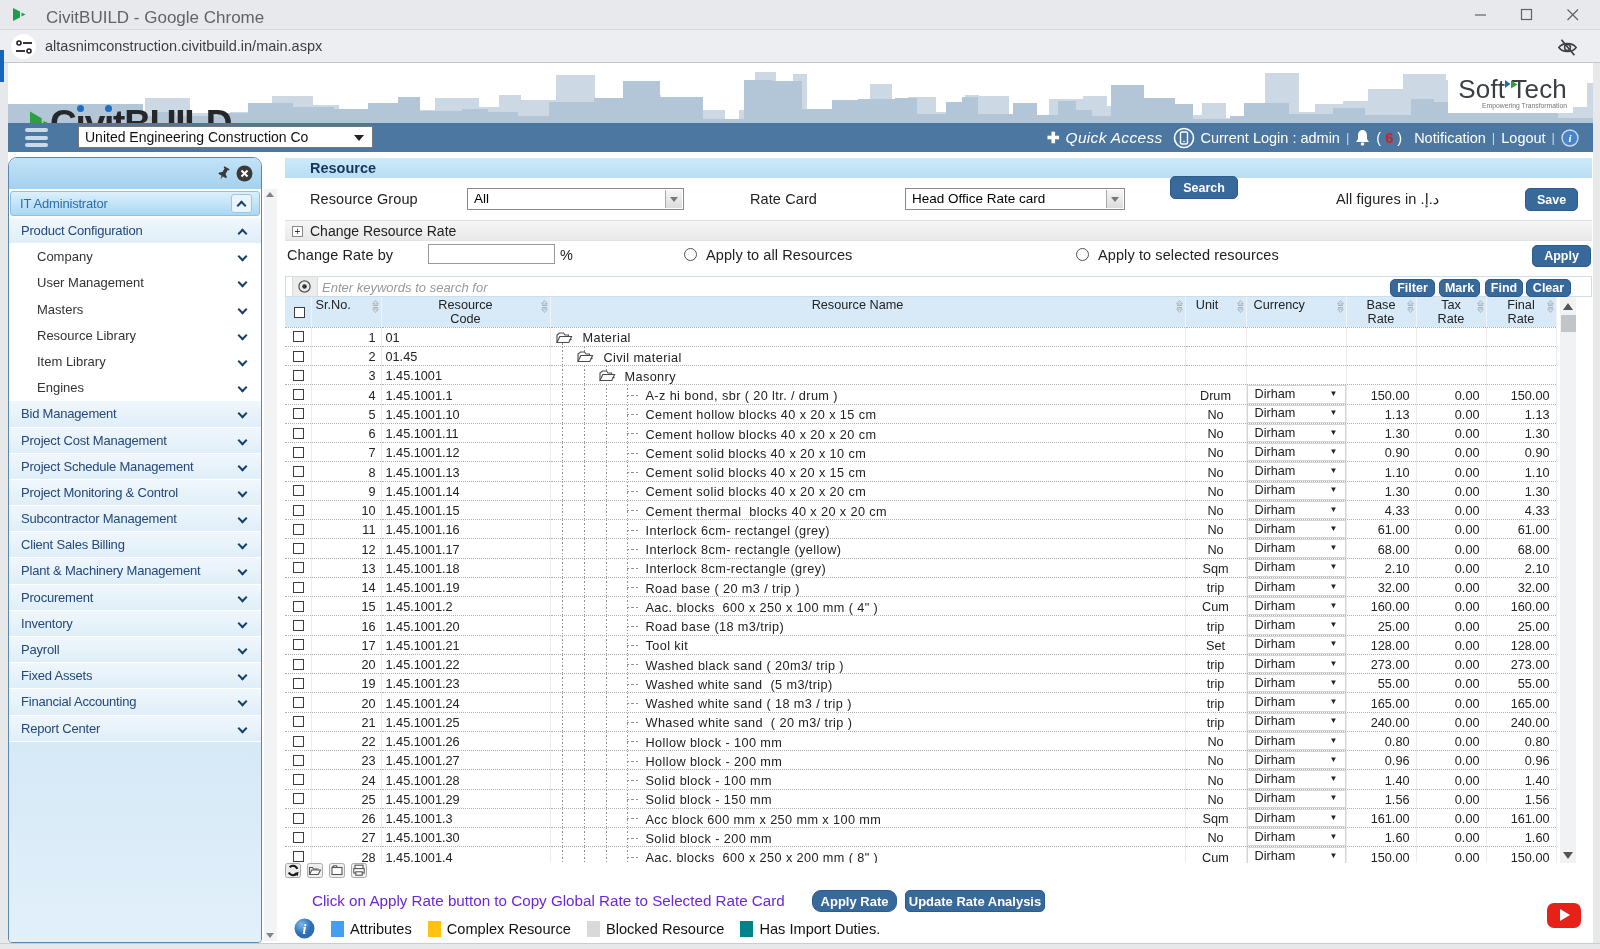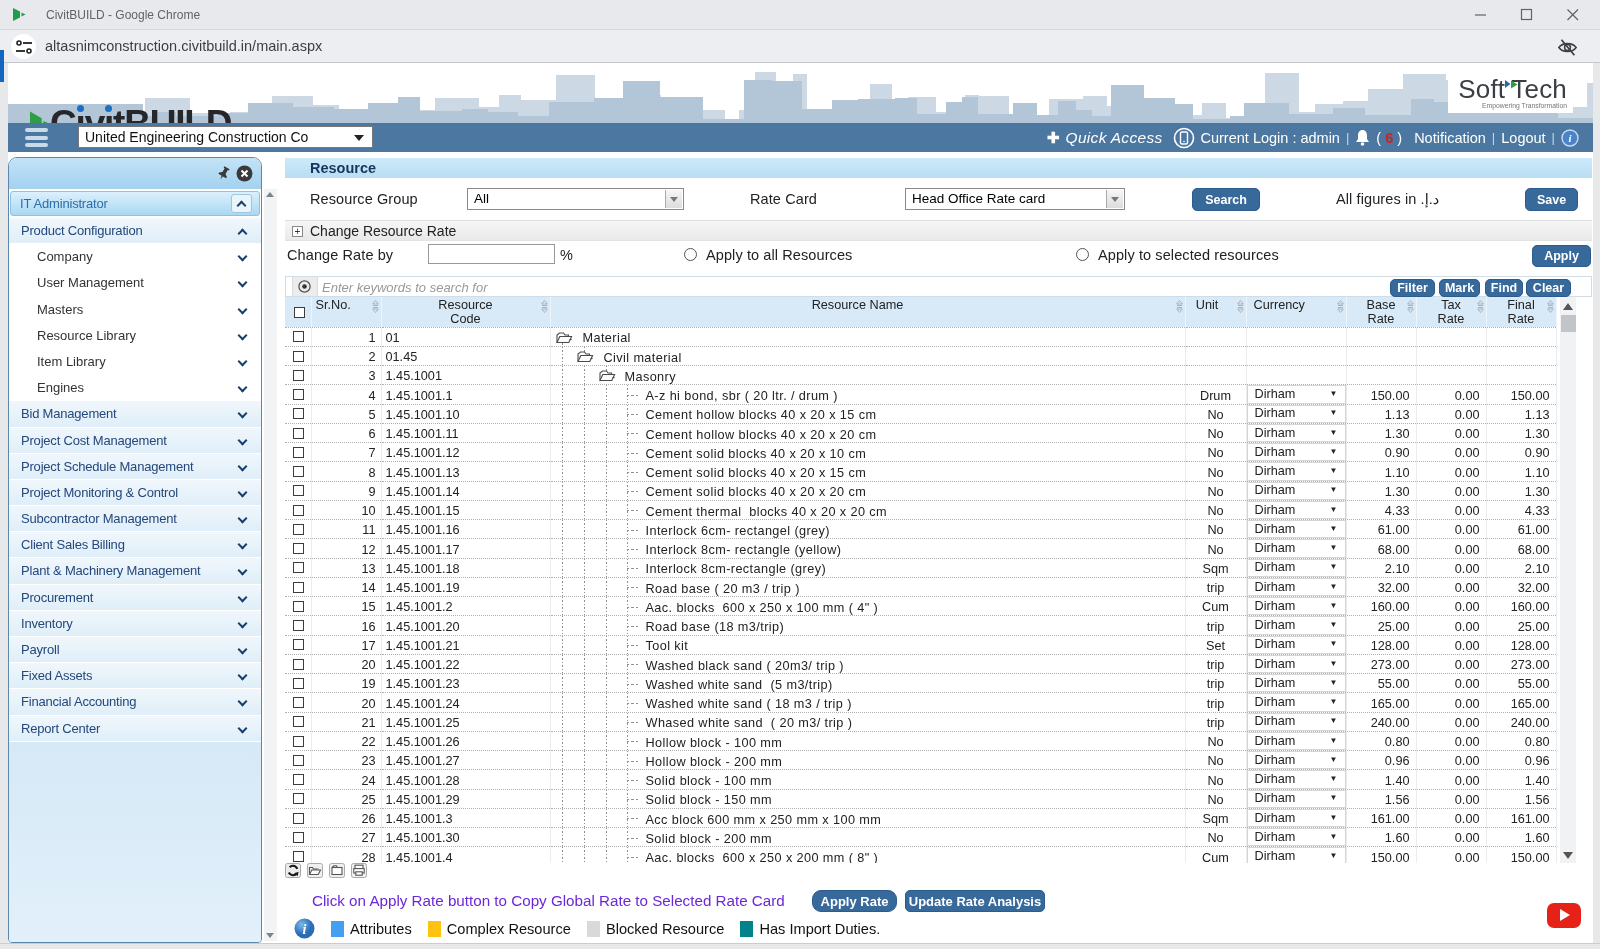--- a/index.html
+++ b/index.html
@@ -1,21 +1,21 @@
 <!DOCTYPE html>
 <html><head><meta charset="utf-8"><title>CivitBUILD</title>
 <style>
 * { margin:0; padding:0; box-sizing:border-box; }
 html,body { width:1600px; height:949px; overflow:hidden; font-family:"Liberation Sans", sans-serif; }
 #app { position:relative; width:1600px; height:949px; background:#e6e8ea; overflow:hidden; }
 .abs { position:absolute; }
 
 
 #titlebar { left:0; top:0; width:1600px; height:29px; background:#e7e9ec; }
-#titlebar .txt { position:absolute; left:46px; top:8px; font-size:12px; color:#606469;text-align:right; }
+#titlebar .txt { position:absolute; left:46px; top:8px; font-size:17px; color:#606469;text-align:right; }
 .winbtn { position:absolute; top:0; width:14px; height:29px; }
 #chromeicon { position:absolute; left:12px; top:7px; }
 
 
 #urlbar { left:0; top:29px; width:1600px; height:34px; background:#eceef1; border-top:1px solid #d8dadd; border-bottom:1px solid #c4c7cc; }
 #urlbar .circ { position:absolute; left:11px; top:4px; width:25px; height:25px; border-radius:50%; background:#fff; }
 #urlbar .url { position:absolute; left:45px; top:8px; font-size:14.5px; color:#3b3f44; }
 #bluetick { left:0px; top:50px; width:4px; height:32px; background:#1565c0; z-index:5;}
 
 
@@ -236,21 +236,21 @@
     <div style="position:absolute;bottom:3px;left:2px;width:0;height:0;border-left:4.5px solid transparent;border-right:4.5px solid transparent;border-top:5px solid #808488;"></div>
   </div>
 
   <div id="content" class="abs">
     <div id="ctitle" class="abs">Resource</div>
 
     <div class="abs lbl" style="left:25px;top:34px;">Resource Group</div>
     <div class="selbox" style="left:182px;top:31px;width:217px;">All<span class="sarr"></span></div>
     <div class="abs lbl" style="left:465px;top:34px;">Rate Card</div>
     <div class="selbox" style="left:620px;top:31px;width:220px;">Head Office Rate card<span class="sarr"></span></div>
-    <div class="btn abs" style="left:885px;top:31px;width:68px;height:23px;line-height:22px;margin-left:22px;">Search</div>
+    <div class="btn abs" style="left:885px;top:19px;width:68px;height:23px;line-height:22px;">Search</div>
     <div class="abs lbl" style="left:1051px;top:34px;">All figures in <span style="unicode-bidi:bidi-override;direction:ltr">.إ.د</span></div>
     <div class="btn abs" style="left:1240px;top:31px;width:53px;height:23px;line-height:22px;">Save</div>
 
     <div id="crr" class="abs"><span style="position:absolute;left:7px;top:5px;width:11px;height:11px;border:1px solid #888;background:#fff;font-size:10px;line-height:9px;text-align:center;color:#333;">+</span>Change Resource Rate</div>
     <div class="abs lbl" style="left:2px;top:90px;">Change Rate by</div>
     <input class="abs" style="left: 143px; top: 87px; width: 127px; height: 20px; border: 1px solid rgb(153, 153, 153);">
     <div class="abs lbl" style="left:275px;top:90px;">%</div>
     <span class="abs" style="left:399px;top:91px;width:13px;height:13px;border:1.4px solid #555;border-radius:50%;background:#fff;"></span>
     <div class="abs lbl" style="left:421px;top:90px;">Apply to all Resources</div>
     <span class="abs" style="left:791px;top:91px;width:13px;height:13px;border:1.4px solid #555;border-radius:50%;background:#fff;"></span>

